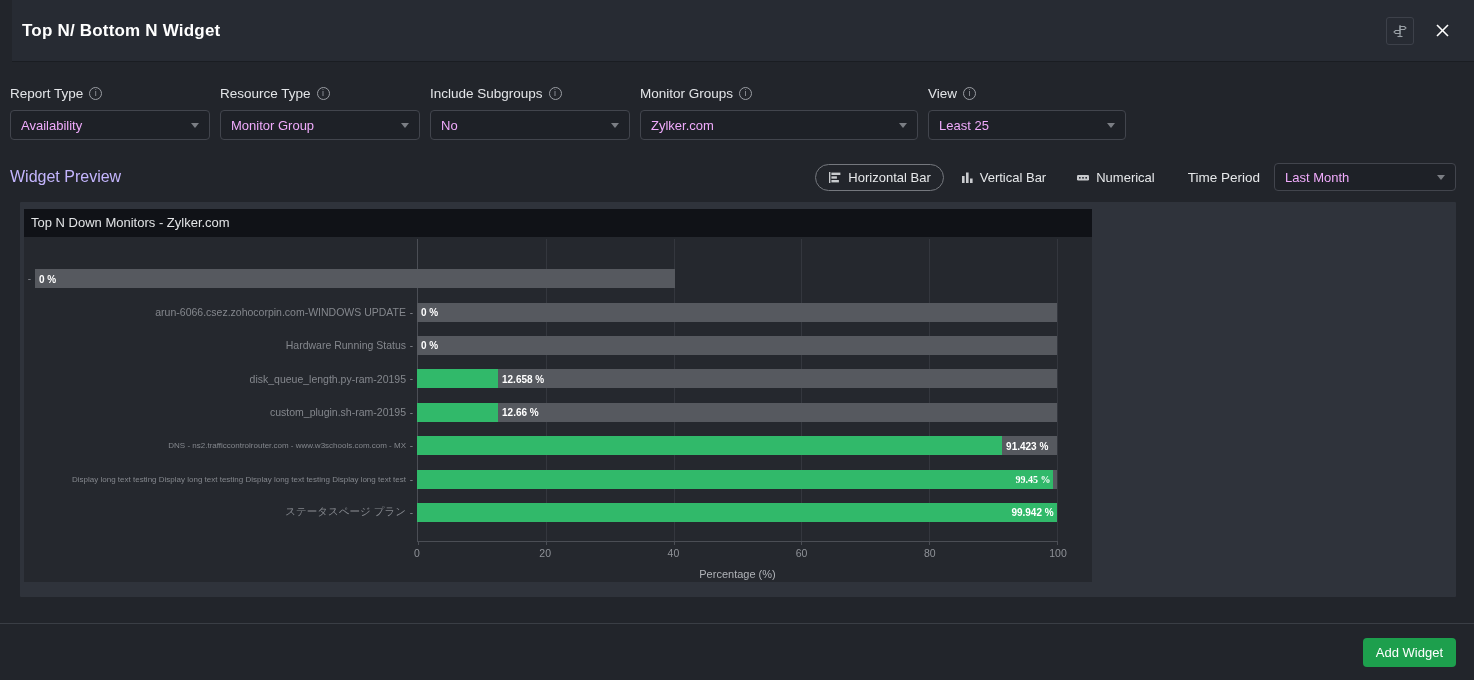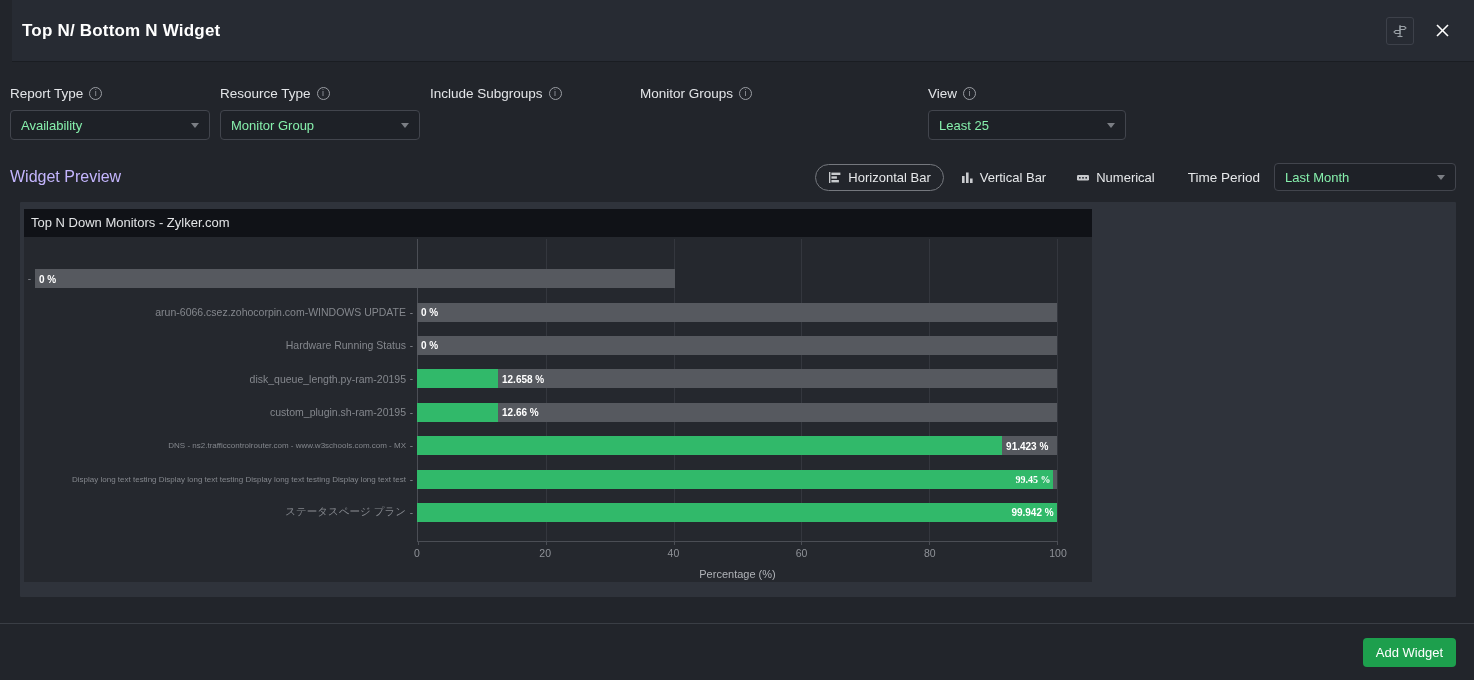--- a/index.html
+++ b/index.html
@@ -28,21 +28,21 @@
   
   .controls { display: flex; gap: 10px; margin: 24px 0 0 10px; }
   .field-label { display: flex; align-items: center; gap: 6px; font-size: 13.5px; color: #e3e5e8; margin-bottom: 9px; }
   .info-icon {
     width: 13px; height: 13px; border: 1px solid #9a9da3; border-radius: 50%;
     color: #9a9da3; font-size: 9px; line-height: 11px; text-align: center;
     font-style: normal; display: inline-block;
   }
   .select {
     height: 30px; border: 1px solid #42454d; border-radius: 4px; background: #1e2127;
-    display: flex; align-items: center; padding: 0 10px; font-size: 13px; color: #86efac;
+    display: flex; align-items: center; padding: 0 10px; font-size: 13px; color: #f0abfc;
     cursor: pointer;
   }
   .select .chev { margin-left: auto; }
   .chev {
     width: 0; height: 0;
     border-left: 4px solid transparent; border-right: 4px solid transparent;
     border-top: 5px solid #7b7e84;
   }
   .w200 { width: 200px; } .w278 { width: 278px; } .w198 { width: 198px; }
   
@@ -147,25 +147,33 @@
     <div class="select">
       <span>Monitor Group</span>
       <span class="chev"></span>
     </div>
   </div>
   <div class="field w200">
     <div class="field-label">
       <span>Include Subgroups</span>
       <span class="info-icon">i</span>
     </div>
+    <div class="select">
+      <span>No</span>
+      <span class="chev"></span>
+    </div>
   </div>
   <div class="field w278">
     <div class="field-label">
       <span>Monitor Groups</span>
       <span class="info-icon">i</span>
+    </div>
+    <div class="select">
+      <span>Zylker.com</span>
+      <span class="chev"></span>
     </div>
   </div>
   <div class="field w198">
     <div class="field-label">
       <span>View</span>
       <span class="info-icon">i</span>
     </div>
     <div class="select">
       <span>Least 25</span>
       <span class="chev"></span>

